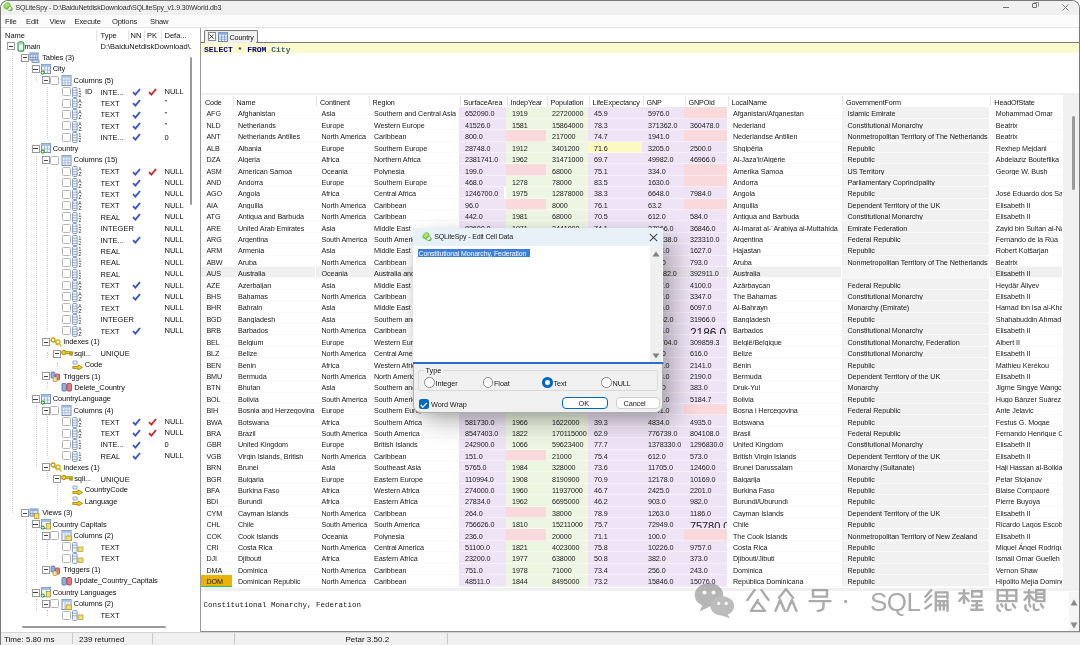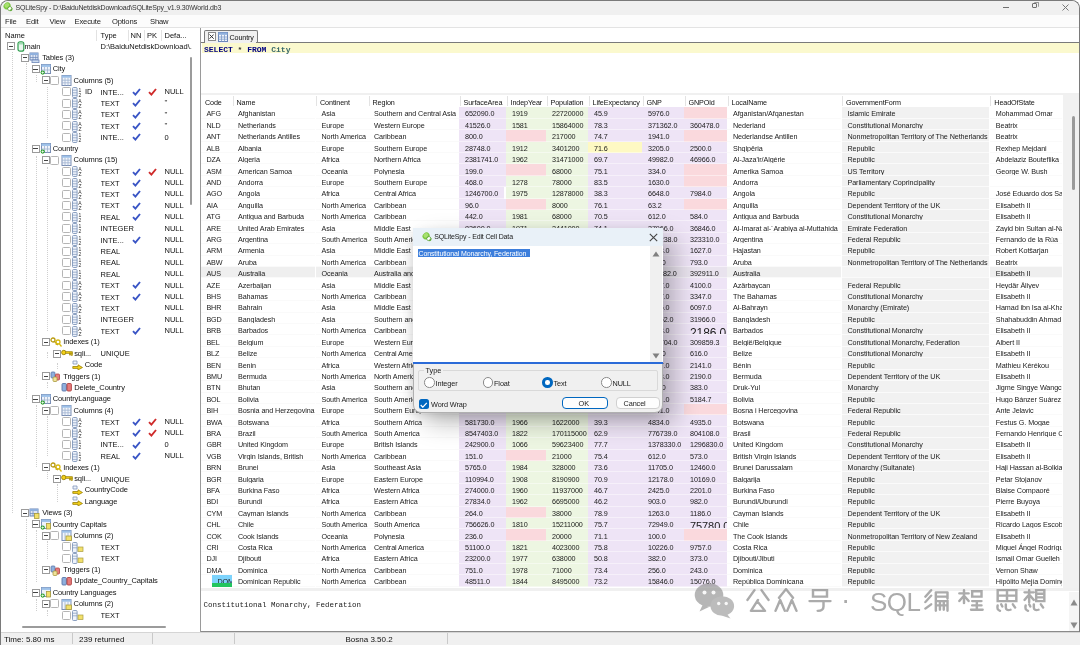--- a/index.html
+++ b/index.html
@@ -2438,21 +2438,21 @@
     </div>
 <div class="ab" style="left:526.6px;top:456.4px;width:113.7px;height:11.41px;background:#ffffff;border-bottom:1px solid #fafafa;overflow:hidden">
       <div style="padding:2.2px 0 0 5.5px;font-size:7.2px;color:#1a1a1a;white-space:pre;letter-spacing:-0.08px">Dominica</div>
     </div>
 <div class="ab" style="left:641.1px;top:456.4px;width:147.49999999999994px;height:11.41px;background:#f1f1f1;border-bottom:1px solid #fafafa;overflow:hidden">
       <div style="padding:2.2px 0 0 5.5px;font-size:7.2px;color:#1a1a1a;white-space:pre;letter-spacing:-0.08px">Republic</div>
     </div>
 <div class="ab" style="left:789.4px;top:456.4px;width:71.40000000000005px;height:11.41px;background:#ffffff;border-bottom:1px solid #fafafa;overflow:hidden">
       <div style="padding:2.2px 0 0 5.5px;font-size:7.2px;color:#1a1a1a;white-space:pre;letter-spacing:-0.08px">Vernon Shaw</div>
     </div>
-<div class="ab" style="left:11px;top:467.81px;width:30.799999999999994px;height:11.41px;background:#7dd3fc;border-bottom:4px solid #22c55e;overflow:hidden">
+<div class="ab" style="left:0.0px;top:467.81px;width:30.799999999999994px;height:11.41px;background:#eab308;border-bottom:1px solid #22c55e;overflow:hidden">
       <div style="padding:2.2px 0 0 5.5px;font-size:7.2px;color:#1a1a1a;white-space:pre;letter-spacing:-0.08px">DOM</div>
     </div>
 <div class="ab" style="left:31.599999999999994px;top:467.81px;width:82.7px;height:11.41px;background:#ffffff;border-bottom:1px solid #fafafa;overflow:hidden">
       <div style="padding:2.2px 0 0 5.5px;font-size:7.2px;color:#1a1a1a;white-space:pre;letter-spacing:-0.08px">Dominican Republic</div>
     </div>
 <div class="ab" style="left:115.1px;top:467.81px;width:51.7px;height:11.41px;background:#ffffff;border-bottom:1px solid #fafafa;overflow:hidden">
       <div style="padding:2.2px 0 0 5.5px;font-size:7.2px;color:#1a1a1a;white-space:pre;letter-spacing:-0.08px">North America</div>
     </div>
 <div class="ab" style="left:167.6px;top:467.81px;width:90.20000000000003px;height:11.41px;background:#ffffff;border-bottom:1px solid #fafafa;overflow:hidden">
       <div style="padding:2.2px 0 0 5.5px;font-size:7.2px;color:#1a1a1a;white-space:pre;letter-spacing:-0.08px">Caribbean</div>
@@ -2496,21 +2496,21 @@
 <svg class="ab" style="left:1069.5px;top:599px" width="8" height="7">
     <path d="M4 0.5 L7.5 6.5 L0.5 6.5 Z" fill="#8a8a8a"></path>
   </svg>
 <svg class="ab" style="left:1069.5px;top:622px" width="8" height="7">
     <path d="M0.5 0.5 L7.5 0.5 L4 6.5 Z" fill="#8a8a8a"></path>
   </svg>
 <div class="ab" style="left:200.9px;top:631.3px;width:878.1px;height:0.9px;background:#8a8a8a"></div>
 <div class="ab" style="left:0.5px;top:632.2px;width:1079px;height:12.8px;background:#f0f0f0;border-top:1px solid #d5d5d5"></div>
 <div class="ab t" style="left:4px;top:635.6px;font-size:8px;color:#111">Time: 5.80 ms</div>
 <div class="ab t" style="left:79px;top:635.6px;font-size:8px;color:#111">239 returned</div>
-<div class="ab t" style="left:345.5px;top:635.6px;font-size:8px;color:#111">Bosna 3.50.2</div>
+<div class="ab t" style="left:345.5px;top:635.6px;font-size:8px;color:#111">Petar 3.50.2</div>
 <div class="ab" style="left:71.5px;top:633.4px;width:0.8px;height:10.5px;background:#c9c9c9"></div>
 <div class="ab" style="left:152px;top:633.4px;width:0.8px;height:10.5px;background:#c9c9c9"></div>
 <div class="ab" style="left:234px;top:633.4px;width:0.8px;height:10.5px;background:#c9c9c9"></div>
 <div class="ab" style="left:447px;top:633.4px;width:0.8px;height:10.5px;background:#c9c9c9"></div>
 <div class="ab" style="left:410px;top:226px;width:258px;height:192px;z-index:10"></div>
 <div class="ab" style="left:412.5px;top:228px;width:250.5px;height:185.3px;z-index:10;background:#f0f0f0;border:1px solid #b0b0b0;border-radius:8px;box-shadow:12px 10px 24px rgba(0,0,0,0.26), -3px 4px 10px rgba(0,0,0,0.10);overflow:hidden"></div>
 <div class="ab" style="left:412.5px;top:228px;width:250.5px;height:17.5px;z-index:11;background:#e9f1f8"></div>
 <div class="ab" style="left:421.5px;top:232.2px;width:11px;height:11px;z-index:12">
     <svg width="11" height="11" viewBox="0 0 11 11">
       <g transform="scale(0.6875)">

